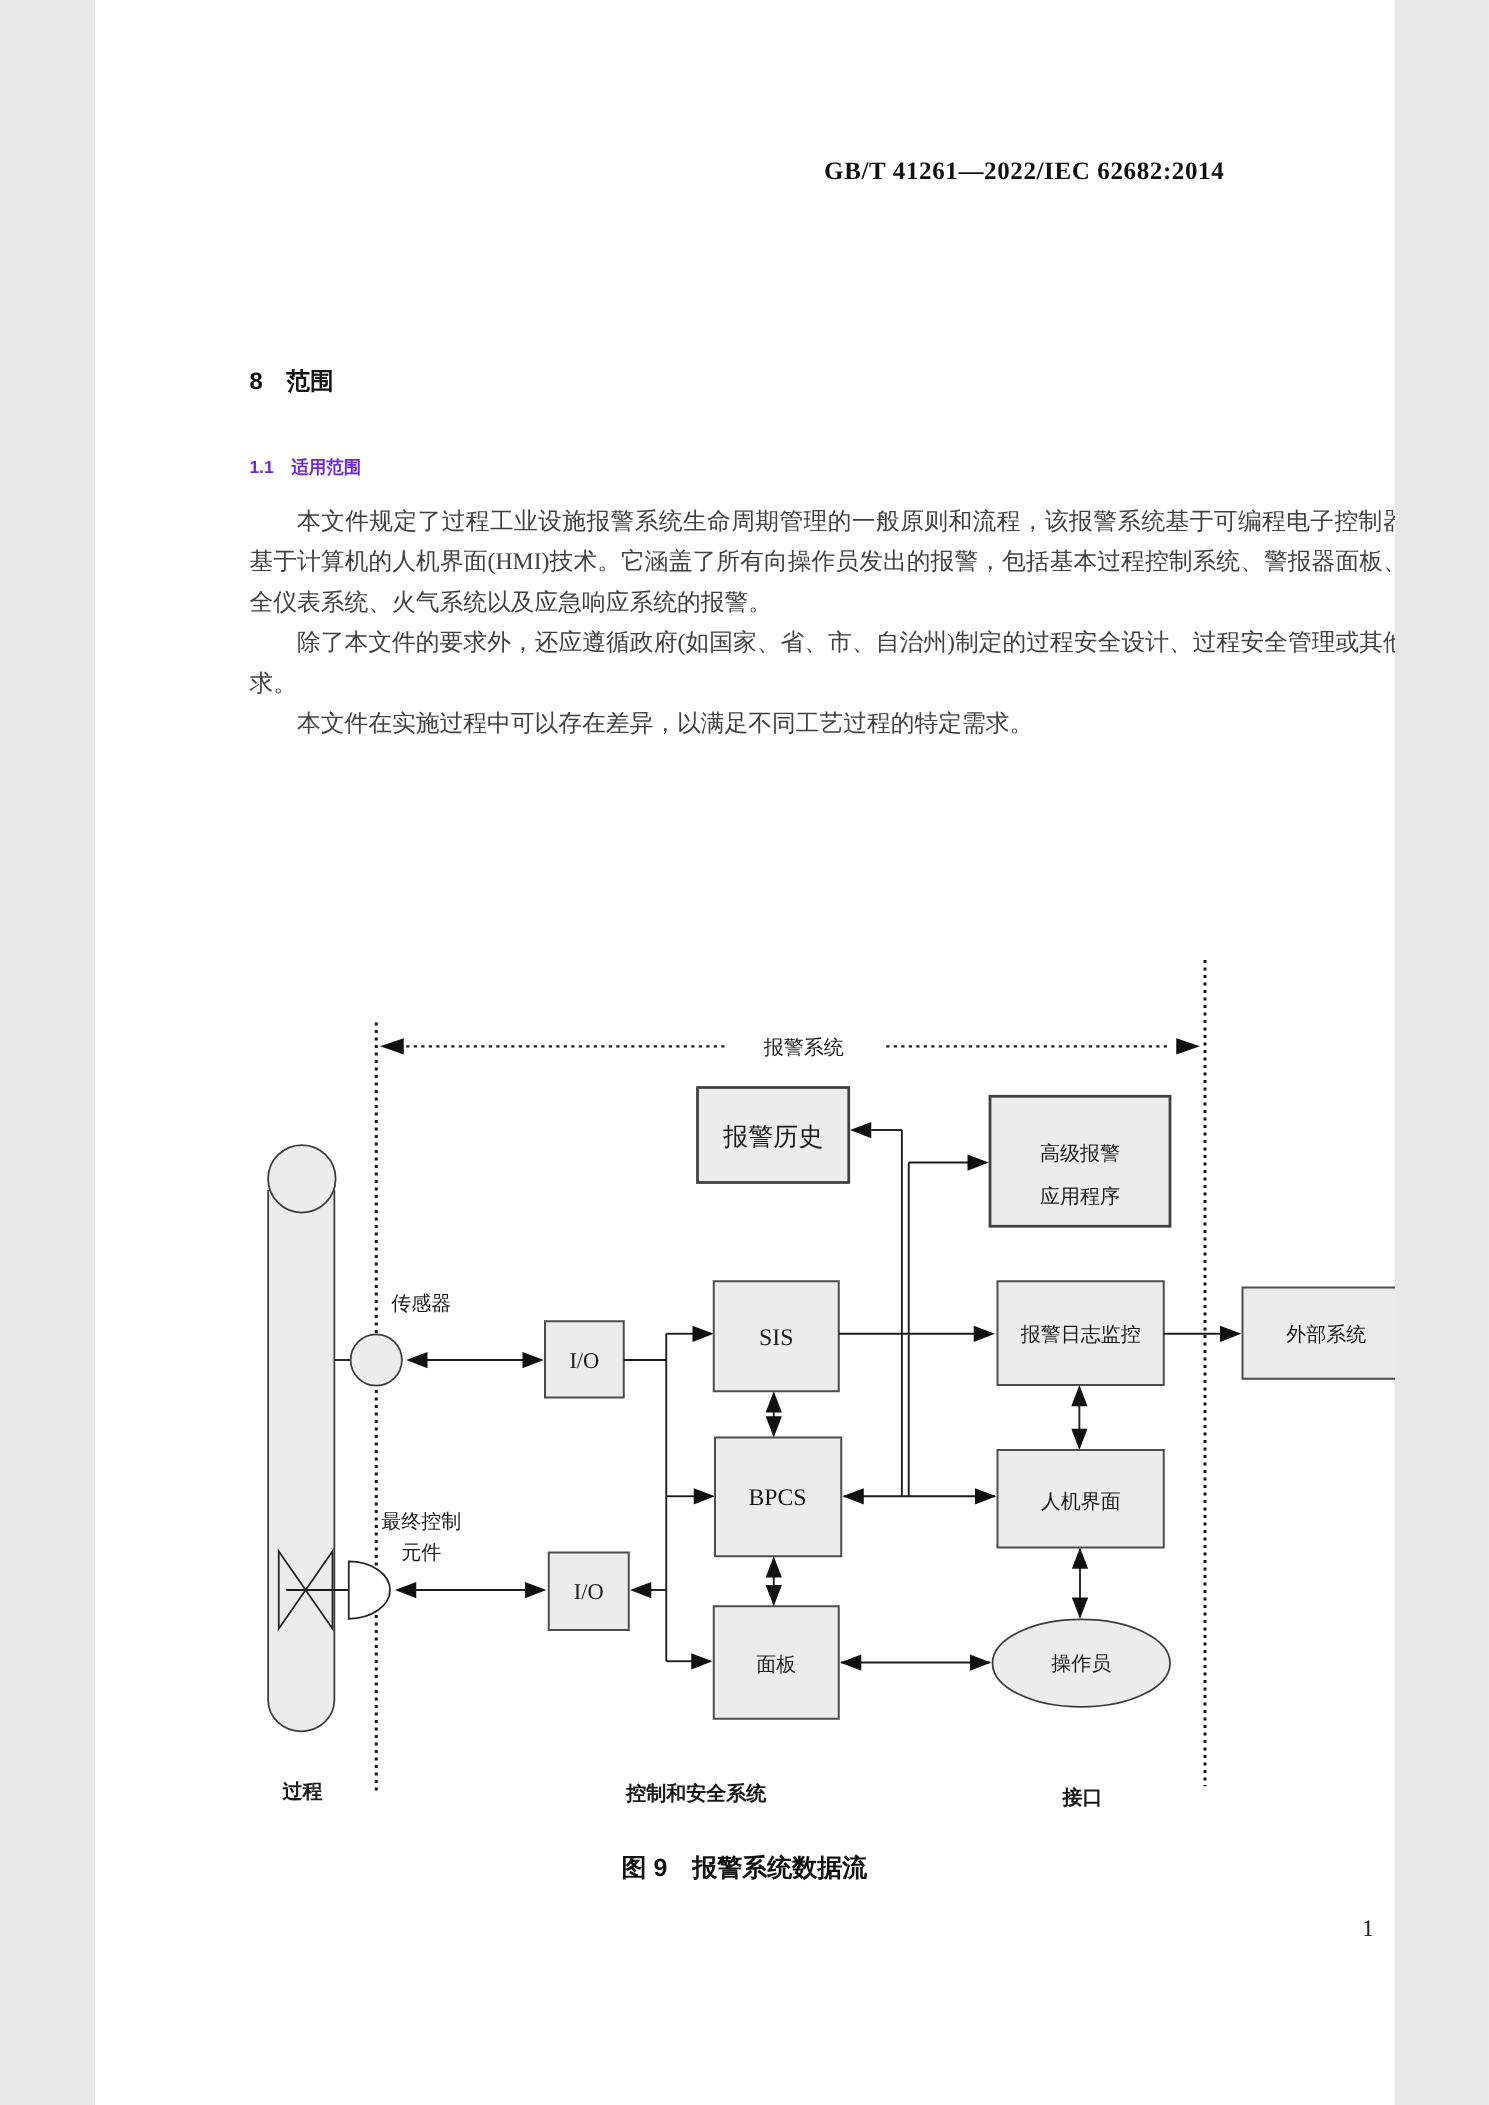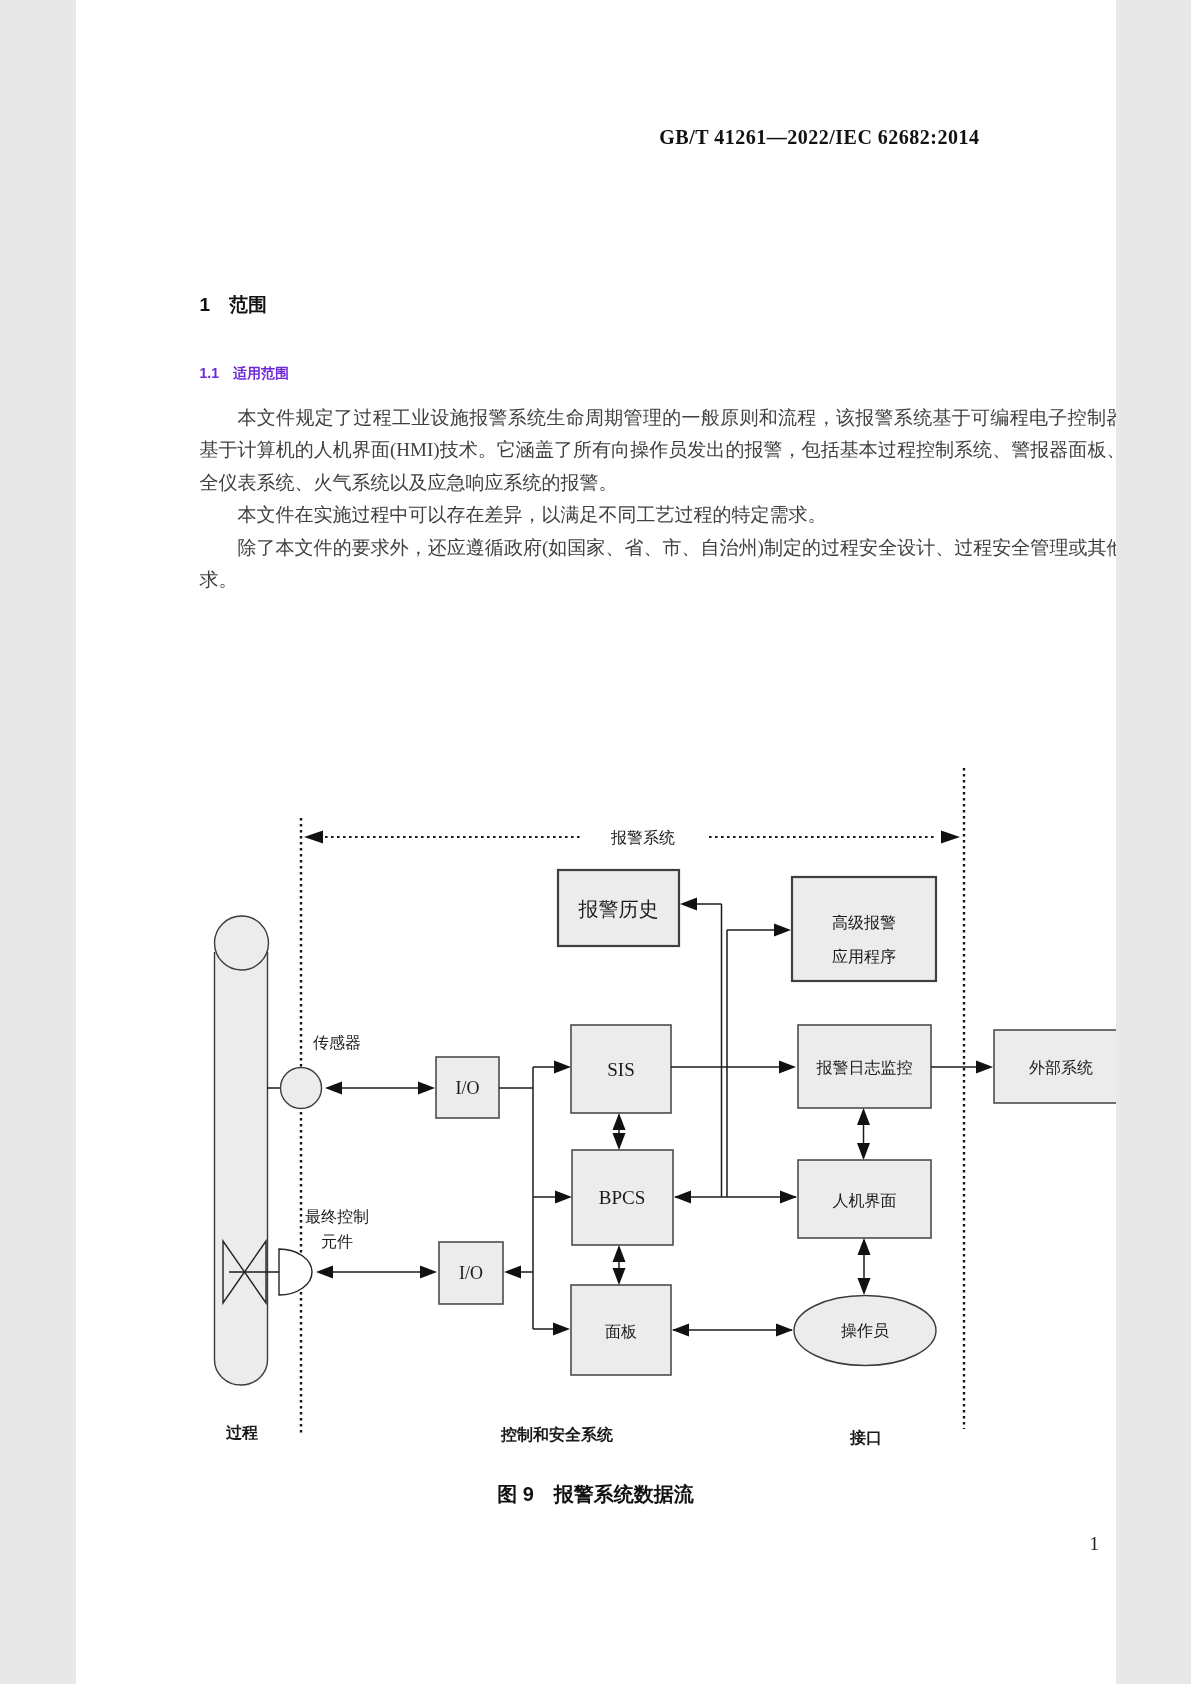--- a/index.html
+++ b/index.html
@@ -58,27 +58,27 @@
   svg .lbl-bold{font-family:"Liberation Sans","DejaVu Sans",sans-serif;font-size:16px;font-weight:600;}
   svg .lbl-serif{font-family:"Liberation Serif","DejaVu Serif",serif;font-size:19px;}
   svg .lbl-serif-sm{font-family:"Liberation Serif","DejaVu Serif",serif;font-size:18px;}
 </style>
 </head>
 <body>
 
 <div class="page">
 
   <div class="doc-header">GB/T 41261—2022/IEC 62682:2014</div>
-  <div class="sec-h1">1　范围</div>
+  <div class="sec-h1">8　范围</div>
   <div class="sec-h2">1.1　适用范围</div>
 
   <div class="body-text">
     <p>本文件规定了过程工业设施报警系统生命周期管理的一般原则和流程，该报警系统基于可编程电子控制器和基于计算机的人机界面(HMI)技术。它涵盖了所有向操作员发出的报警，包括基本过程控制系统、警报器面板、安全仪表系统、火气系统以及应急响应系统的报警。</p>
+    <p>除了本文件的要求外，还应遵循政府(如国家、省、市、自治州)制定的过程安全设计、过程安全管理或其他要求。</p>
     <p>本文件在实施过程中可以存在差异，以满足不同工艺过程的特定需求。</p>
-    <p>除了本文件的要求外，还应遵循政府(如国家、省、市、自治州)制定的过程安全设计、过程安全管理或其他要求。</p>
   </div>
 
   <svg class="diagram" width="1191" height="700" viewBox="0 760 1191 700">
 
     <line class="dashv" x1="225" y1="818" x2="225" y2="1433"></line>
     <line class="dashv" x1="888" y1="768" x2="888" y2="1429"></line>
 
     <g>
       <polygon class="ah" points="228,837 247,830.5 247,843.5"></polygon>
       <line class="dashh" x1="249" y1="837" x2="505" y2="837"></line>

